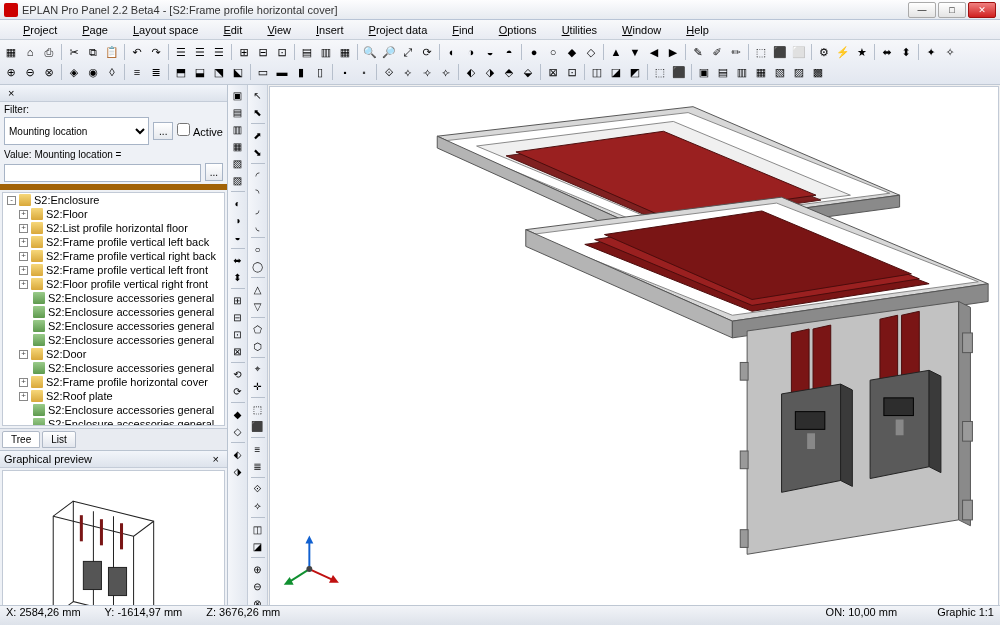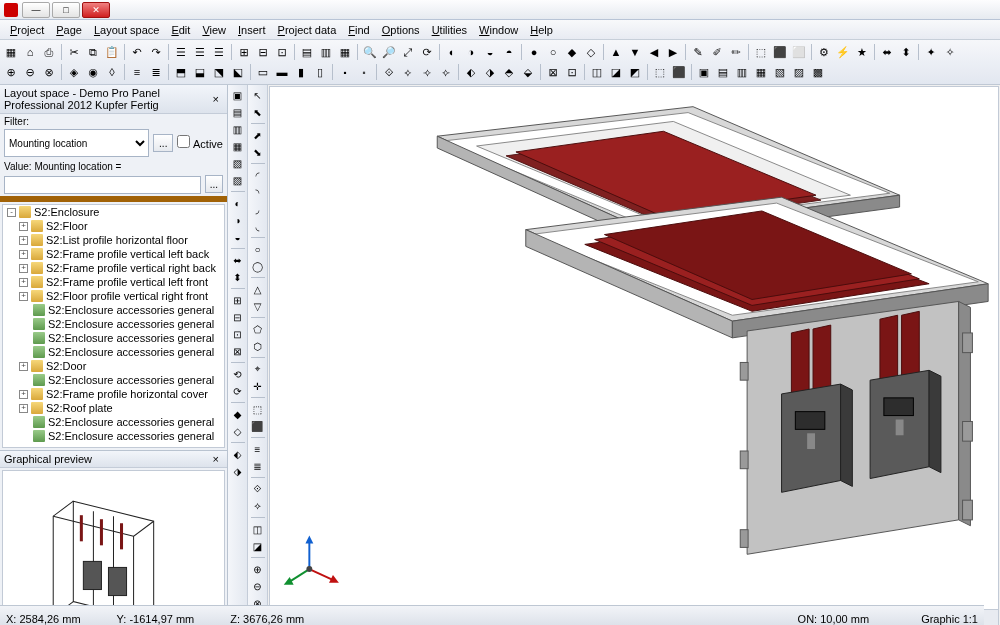--- a/index.html
+++ b/index.html
@@ -8,21 +8,21 @@
   
   .titlebar { height: 20px; background: linear-gradient(#fdfdfe,#e6eaf0); display: flex; align-items: center; padding: 0 4px; border-bottom: 1px solid #b8c4d6; }
   .titlebar .icon { width: 14px; height: 14px; background: #c00; margin-right: 4px; border-radius: 2px; }
   .titlebar .title { flex: 1; color: #333; }
   .winbtns { display: flex; gap: 2px; }
   .winbtn { width: 28px; height: 16px; border: 1px solid #aaa; background: linear-gradient(#fff,#e4e4e4); border-radius: 2px; display:flex; align-items:center; justify-content:center; font-size:9px; cursor:pointer;}
   .winbtn.close { background: linear-gradient(#f08080,#d02020); color:#fff; border-color:#a01010;}
 
   
   .menubar { height: 20px; background: linear-gradient(#f8f9fb,#e8ebf2); display: flex; align-items: center; padding: 0 4px; border-bottom:1px solid #c7cfd9;}
-  .menubar span { padding: 2px 6px; cursor: pointer; }
+  .menubar span { padding: 2px 6px; cursor: pointer; margin-left: 13px; }
   .menubar span u { text-decoration: underline; }
 
   
   .toolbars { background: linear-gradient(#f6f7fa,#e2e7f0); border-bottom:1px solid #bfc8d4; padding:2px 2px;}
   .toolrow { display:flex; align-items:center; gap:1px; height:20px; }
   .tbtn { width:18px; height:18px; border:1px solid transparent; border-radius:2px; display:flex; align-items:center; justify-content:center; cursor:pointer; font-size:11px;}
   .sep { width:1px; height:16px; background:#b6bfcc; margin:0 2px;}
 
   
   .main { display:flex; height: 565px; }
@@ -65,28 +65,29 @@
   .viewport { flex:1; background:#fff; position:relative; border:1px solid #c2cad6; margin:1px;}
   .viewport svg { position:absolute; inset:0;}
 
   .doc-tabs { position:absolute; left:0; bottom:0; height:20px; display:flex; align-items:center; background:#e8ebf1; width:100%; border-top:1px solid #c2cad6; padding:0 4px; gap:2px;}
   .doc-tabs .doctab { padding:2px 8px; border:1px solid #b0b9c7; background:#fff; font-size:10px; cursor:pointer; border-radius:2px 2px 0 0;}
   .doc-tabs .doctab.plus { background:linear-gradient(#fefefe,#e3e7ee);}
   .doc-nav { display:flex; gap:1px; margin-right:4px;}
   .doc-nav span { width:14px; height:14px; border:1px solid #b0b9c7; background:#fff; display:flex; align-items:center; justify-content:center; font-size:8px; cursor:pointer;}
 
   
-  .statusbar { position:absolute; bottom:0; left:0; right:16px; height:20px; background:linear-gradient(#f2f4f8,#dde2ea); border-top:1px solid #bec7d3; display:flex; align-items:flex-end; padding:0 6px; font-size:10px; gap:36px;}
+  .statusbar { position:absolute; bottom:0; left:0; right:0; height:20px; background:linear-gradient(#f2f4f8,#dde2ea); border-top:1px solid #bec7d3; display:flex; align-items:flex-start; padding:0 6px; font-size:10px; gap:24px;}
   .statusbar .spacer{flex:1;}
 </style>
 </head>
 <body>
 
 <div class="titlebar">
   <div class="icon"></div>
+  <div class="title">EPLAN Pro Panel 2.2 Beta4 - [S2:Frame profile horizontal cover]</div>
   <div class="winbtns">
     <div class="winbtn">—</div>
     <div class="winbtn">□</div>
     <div class="winbtn close">✕</div>
   </div>
 </div>
 
 <div class="menubar" id="menubar">
     <span><u>P</u>roject</span>
     <span><u>P</u>age</span>
@@ -217,21 +218,20 @@
       <div class="tbtn">▧</div>
       <div class="tbtn">▨</div>
       <div class="tbtn">▩</div>
     </div>
 </div>
 
 <div class="main">
 
   <div class="leftpanel">
     <div class="panelheader">
-      <span>Layout space - Demo Pro Panel Professional 2012 Kupfer Fertig</span>
       <span class="close-x">×</span>
     </div>
     <div class="filterblock">
       <label>Filter:</label>
       <div class="filterrow">
         <select>
           <option>Mounting location</option>
         </select>
         <button class="dotsbtn">...</button>
         <label class="chk">
@@ -331,20 +331,24 @@
             </li>
             <li>
               <span class="noexp"></span>
               <span class="ticon enc"></span>
               <span>S2:Enclosure accessories general</span>
             </li>
           </ul>
         </ul>
       </div>
 
+    <div class="tabstrip">
+      <div class="tab active">Tree</div>
+      <div class="tab">List</div>
+    </div>
 
     <div class="preview">
       <div class="panelheader">
         <span>Graphical preview</span>
         <span class="close-x">×</span>
       </div>
       <div class="canvas">
         <svg viewBox="0 0 220 180">
 
           <g stroke="#222" stroke-width="1" fill="none">

